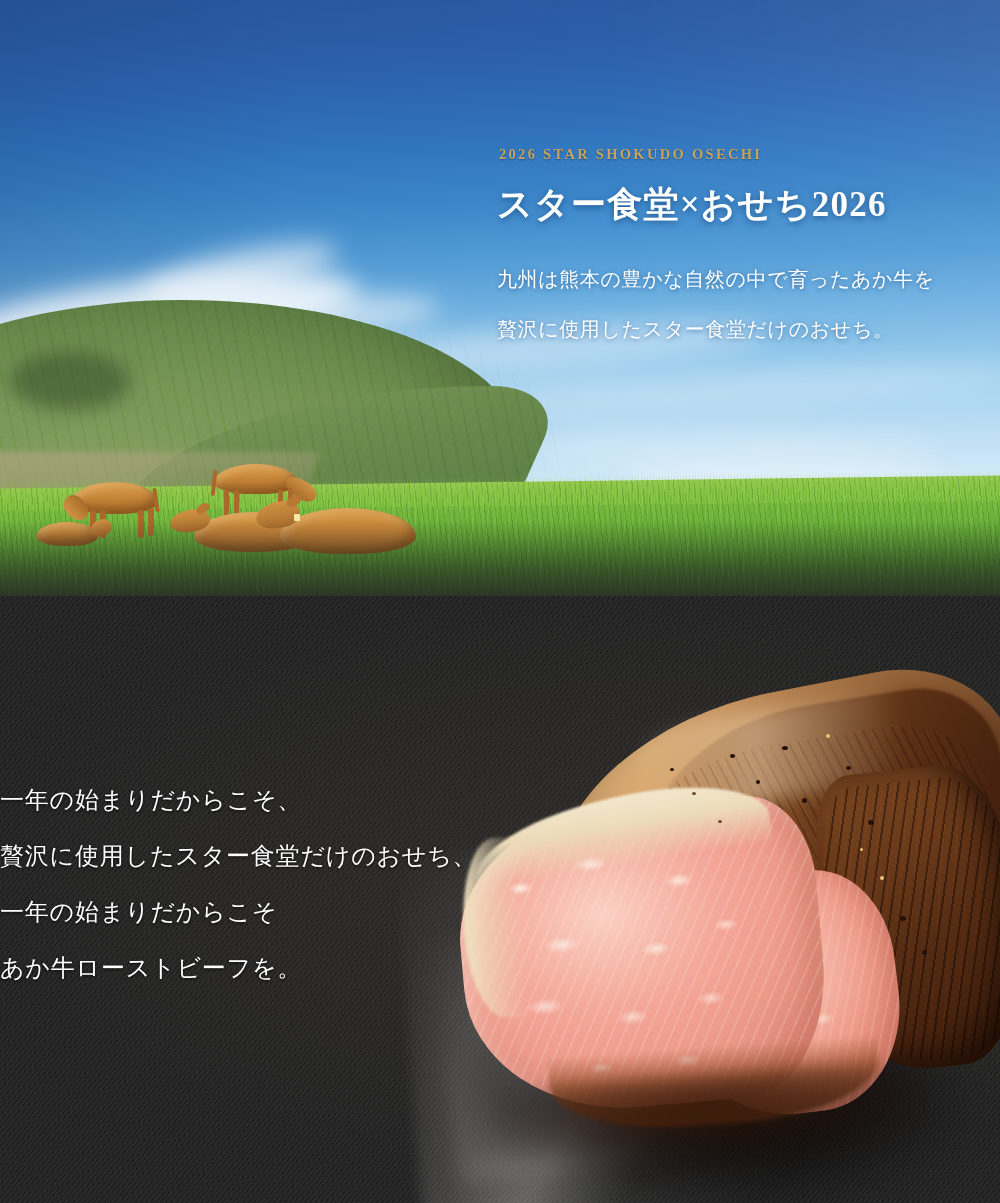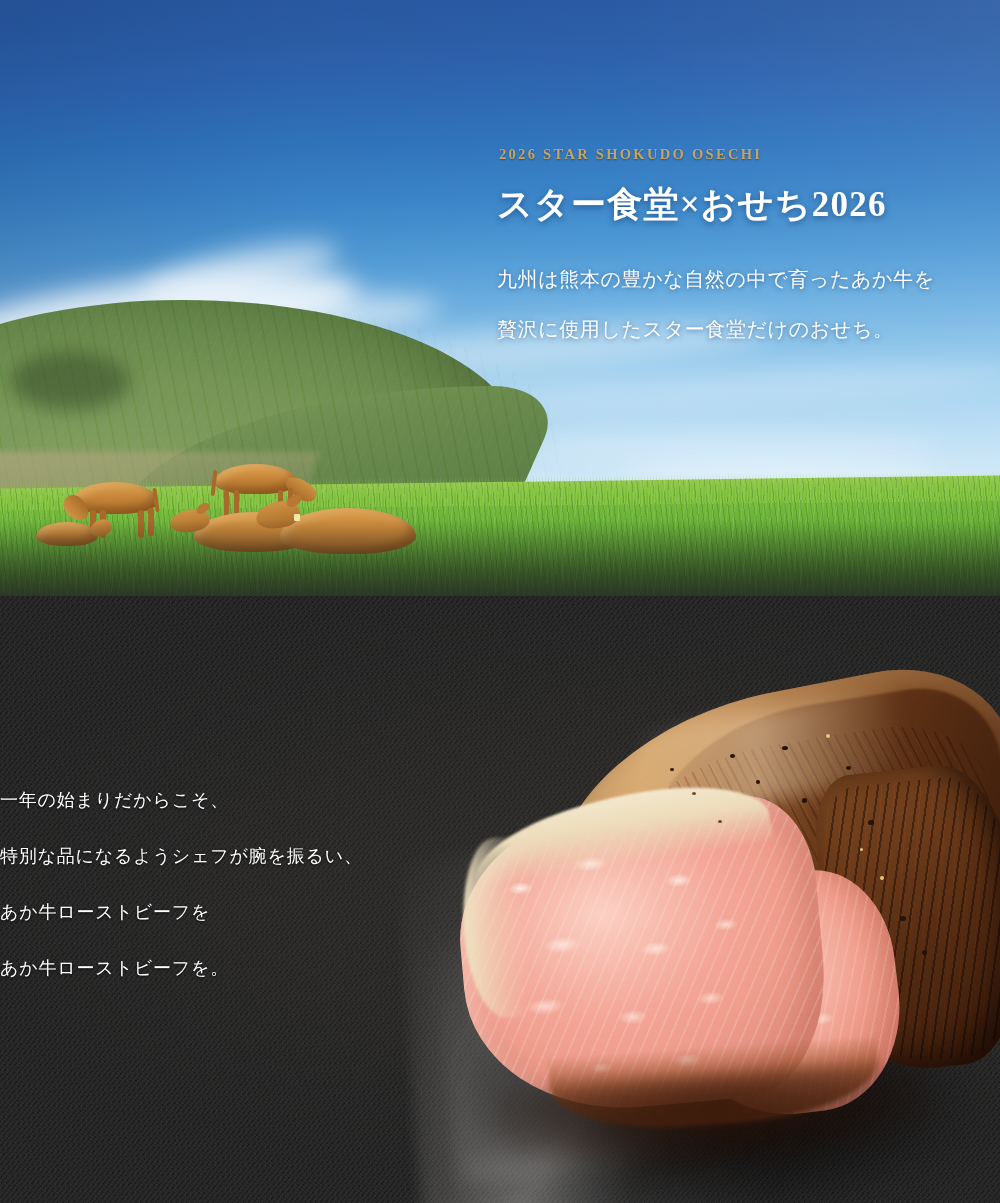--- a/index.html
+++ b/index.html
@@ -230,21 +230,21 @@
     position:absolute; inset:0;
     background:radial-gradient(120% 90% at 62% 48%, rgba(90,80,70,.22) 0%, rgba(0,0,0,0) 55%);
   }
 
   
   .body-copy{
     position:absolute; left:0px; top:772px; width:470px;
     z-index:6;
     font-family:"Liberation Serif","DejaVu Serif",serif;
     color:#ffffff;
-    font-size:18px;
+    font-size:24px;
     line-height:56px;
     letter-spacing:.8px;
     text-shadow:0 1px 3px rgba(0,0,0,.8);
     white-space:nowrap;
   }
   .body-copy span{display:block;}
 
   
   .beef-wrap{
     position:absolute; left:430px; top:688px; width:580px; height:515px;
@@ -526,18 +526,18 @@
       <span class="pepper" style="left:470px;top:228px;width:6px;height:5px;"></span>
       <span class="pepper" style="left:492px;top:262px;width:5px;height:5px;"></span>
       <span class="pepper gold" style="left:430px;top:160px;width:3px;height:3px;"></span>
       <span class="pepper lt" style="left:288px;top:132px;width:4px;height:3px;"></span>
       <span class="pepper" style="left:240px;top:80px;width:4px;height:3px;"></span>
     </div>
   </div>
 
   <div class="body-copy">
     <span>一年の始まりだからこそ、</span>
-    <span>特別な品になるようシェフが腕を振るい、</span>
-    <span>あか牛ローストビーフを</span>
+    <span>贅沢に使用したスター食堂だけのおせち、</span>
+    <span>一年の始まりだからこそ</span>
     <span>あか牛ローストビーフを。</span>
   </div>
 
 </div>
 
 </body></html>

